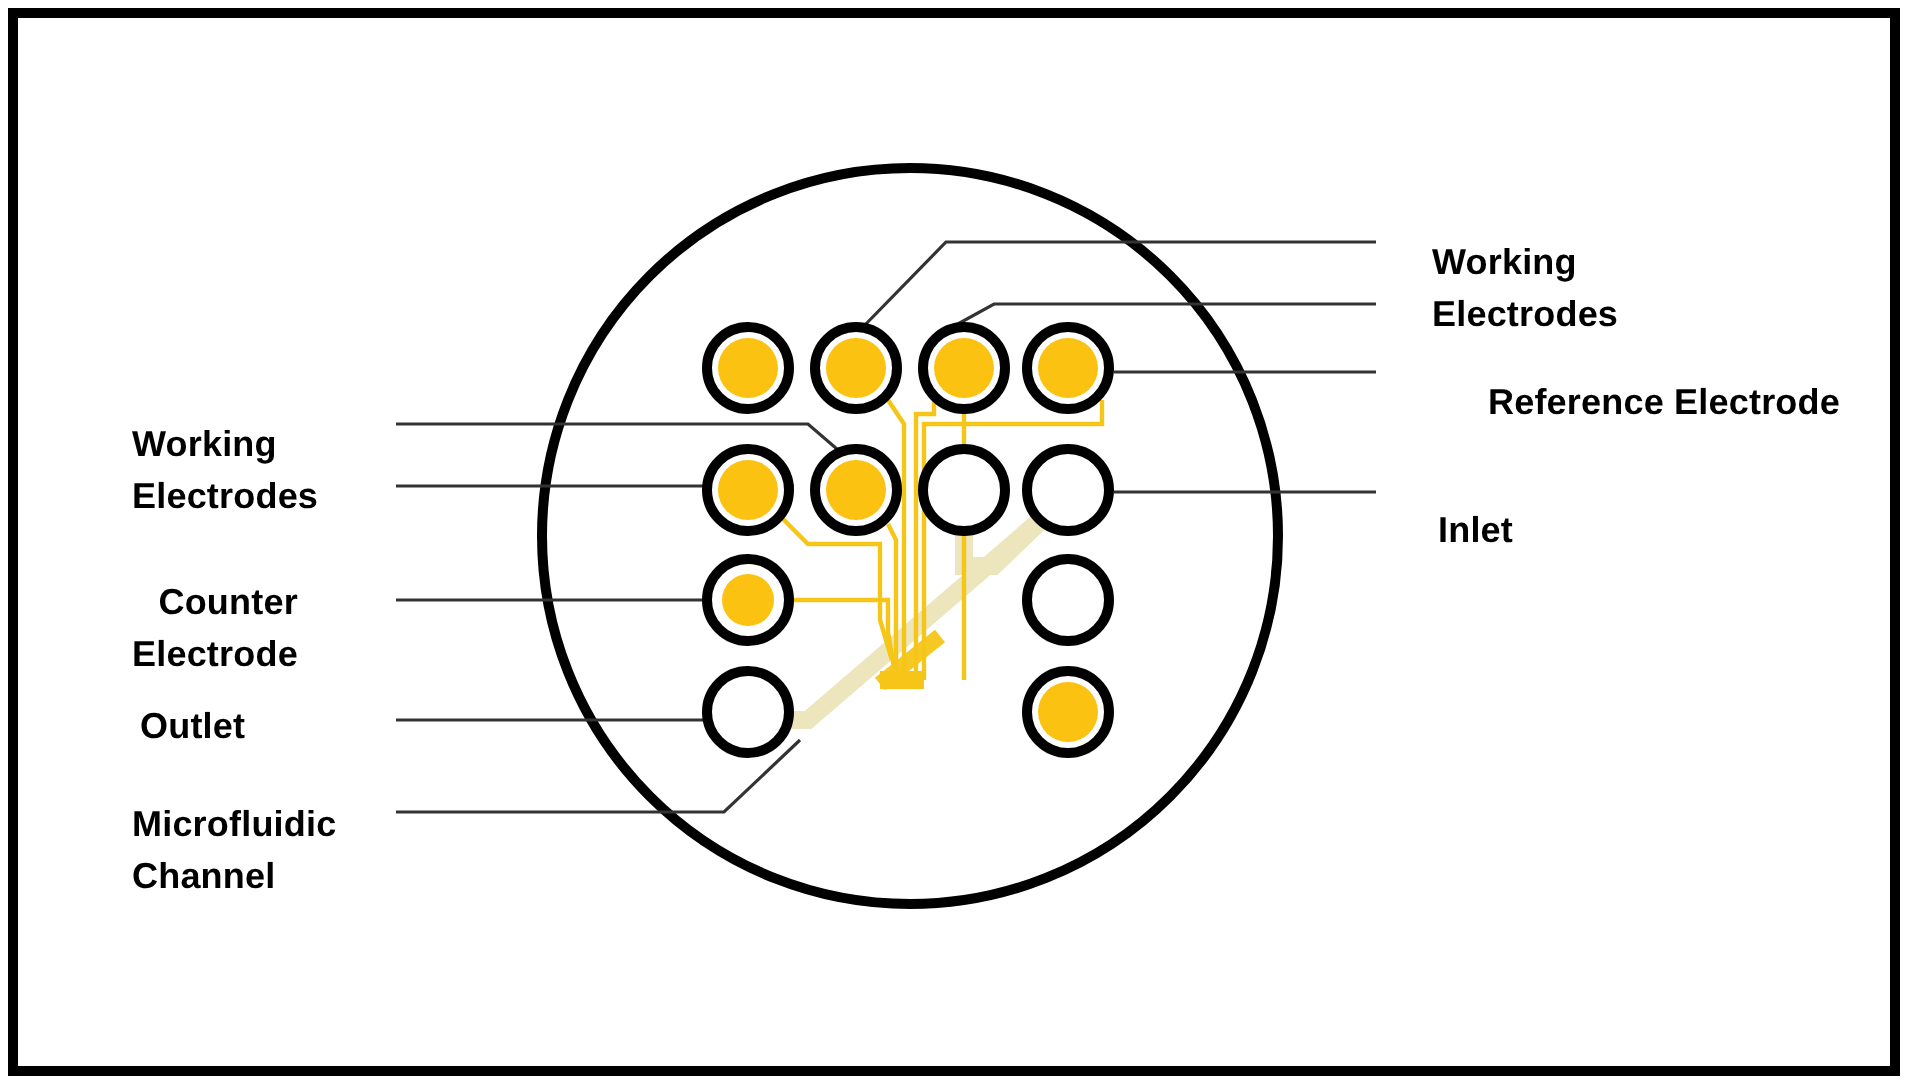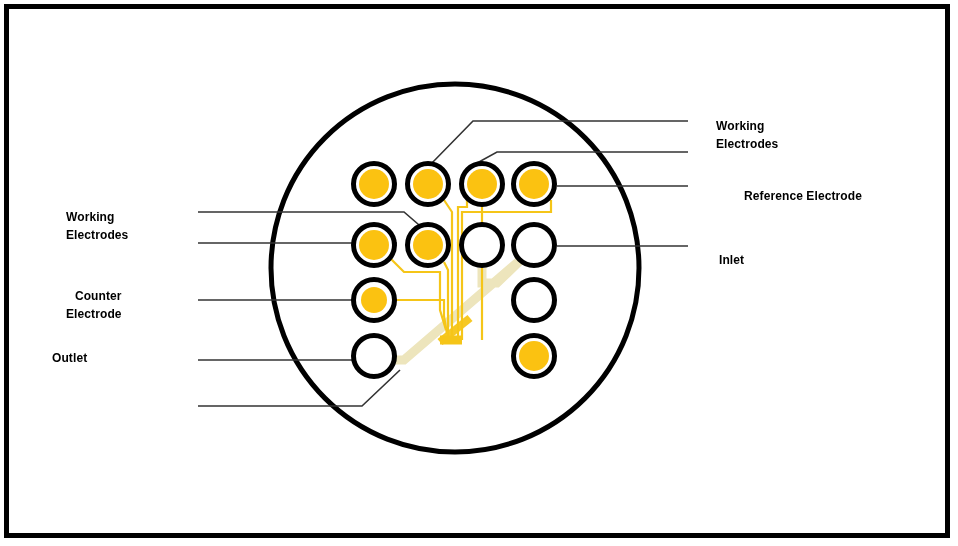--- a/index.html
+++ b/index.html
@@ -30,21 +30,21 @@
   svg.canvas {
     position: absolute;
     left: 0;
     top: 0;
     width: 958px;
     height: 546px;
   }
   .label {
     position: absolute;
     font-family: "Liberation Sans", sans-serif;
-    font-size: 12px;
+    font-size: 18px;
     font-weight: bold;
     color: #000000;
     line-height: 1.47;
     white-space: pre-line;
     letter-spacing: 0.1px;
   }
   .label.right {
     text-align: left;
   }
 </style>
@@ -134,20 +134,22 @@
           <circle cx="534" cy="356" r="15" fill="#FBC211"></circle>
         </g>
       </g>
 
   </svg>
 
   <div class="label" style="left:66px; top:209px;">Working
 Electrodes</div>
   <div class="label" style="left:66px; top:288px;text-align:right;">Counter
 Electrode</div>
-  <div class="label" style="left:52px; top:350px;">Outlet</div>
+  <div class="label" style="left:70px; top:350px;">Outlet</div>
+  <div class="label" style="left:66px; top:399px;">Microfluidic
+Channel</div>
 
   <div class="label right" style="left:716px; top:118px;">Working
 Electrodes</div>
   <div class="label right" style="left:719px; top:188px;margin-left:25px;">Reference Electrode</div>
   <div class="label right" style="left:719px; top:252px;">Inlet</div>
 
 </div>
 
 </body></html>

